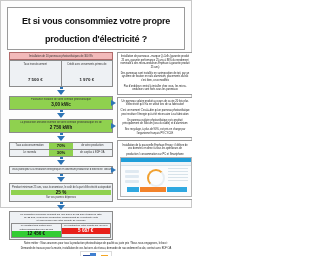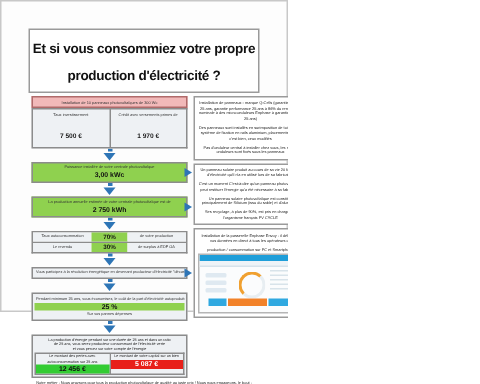--- a/index.html
+++ b/index.html
@@ -7,21 +7,21 @@
     width:192px;height:256px;overflow:hidden;
     background:#ffffff;
     font-family:"Liberation Sans", sans-serif;
     color:#1a1a1a;
   }
   .page{
     position:relative;width:192px;height:208px;
     box-sizing:border-box;
     border:1px solid #c8c8c8;
     background:#fdfdfd;
-    padding:18px;
+    padding:6px;
   }
   
   .title-box{
     border:1px solid #9a9a9a;
     background:#ffffff;
     text-align:center;
     padding:2px 1px 3px;
     margin-bottom:2px;
   }
   .title-line{

